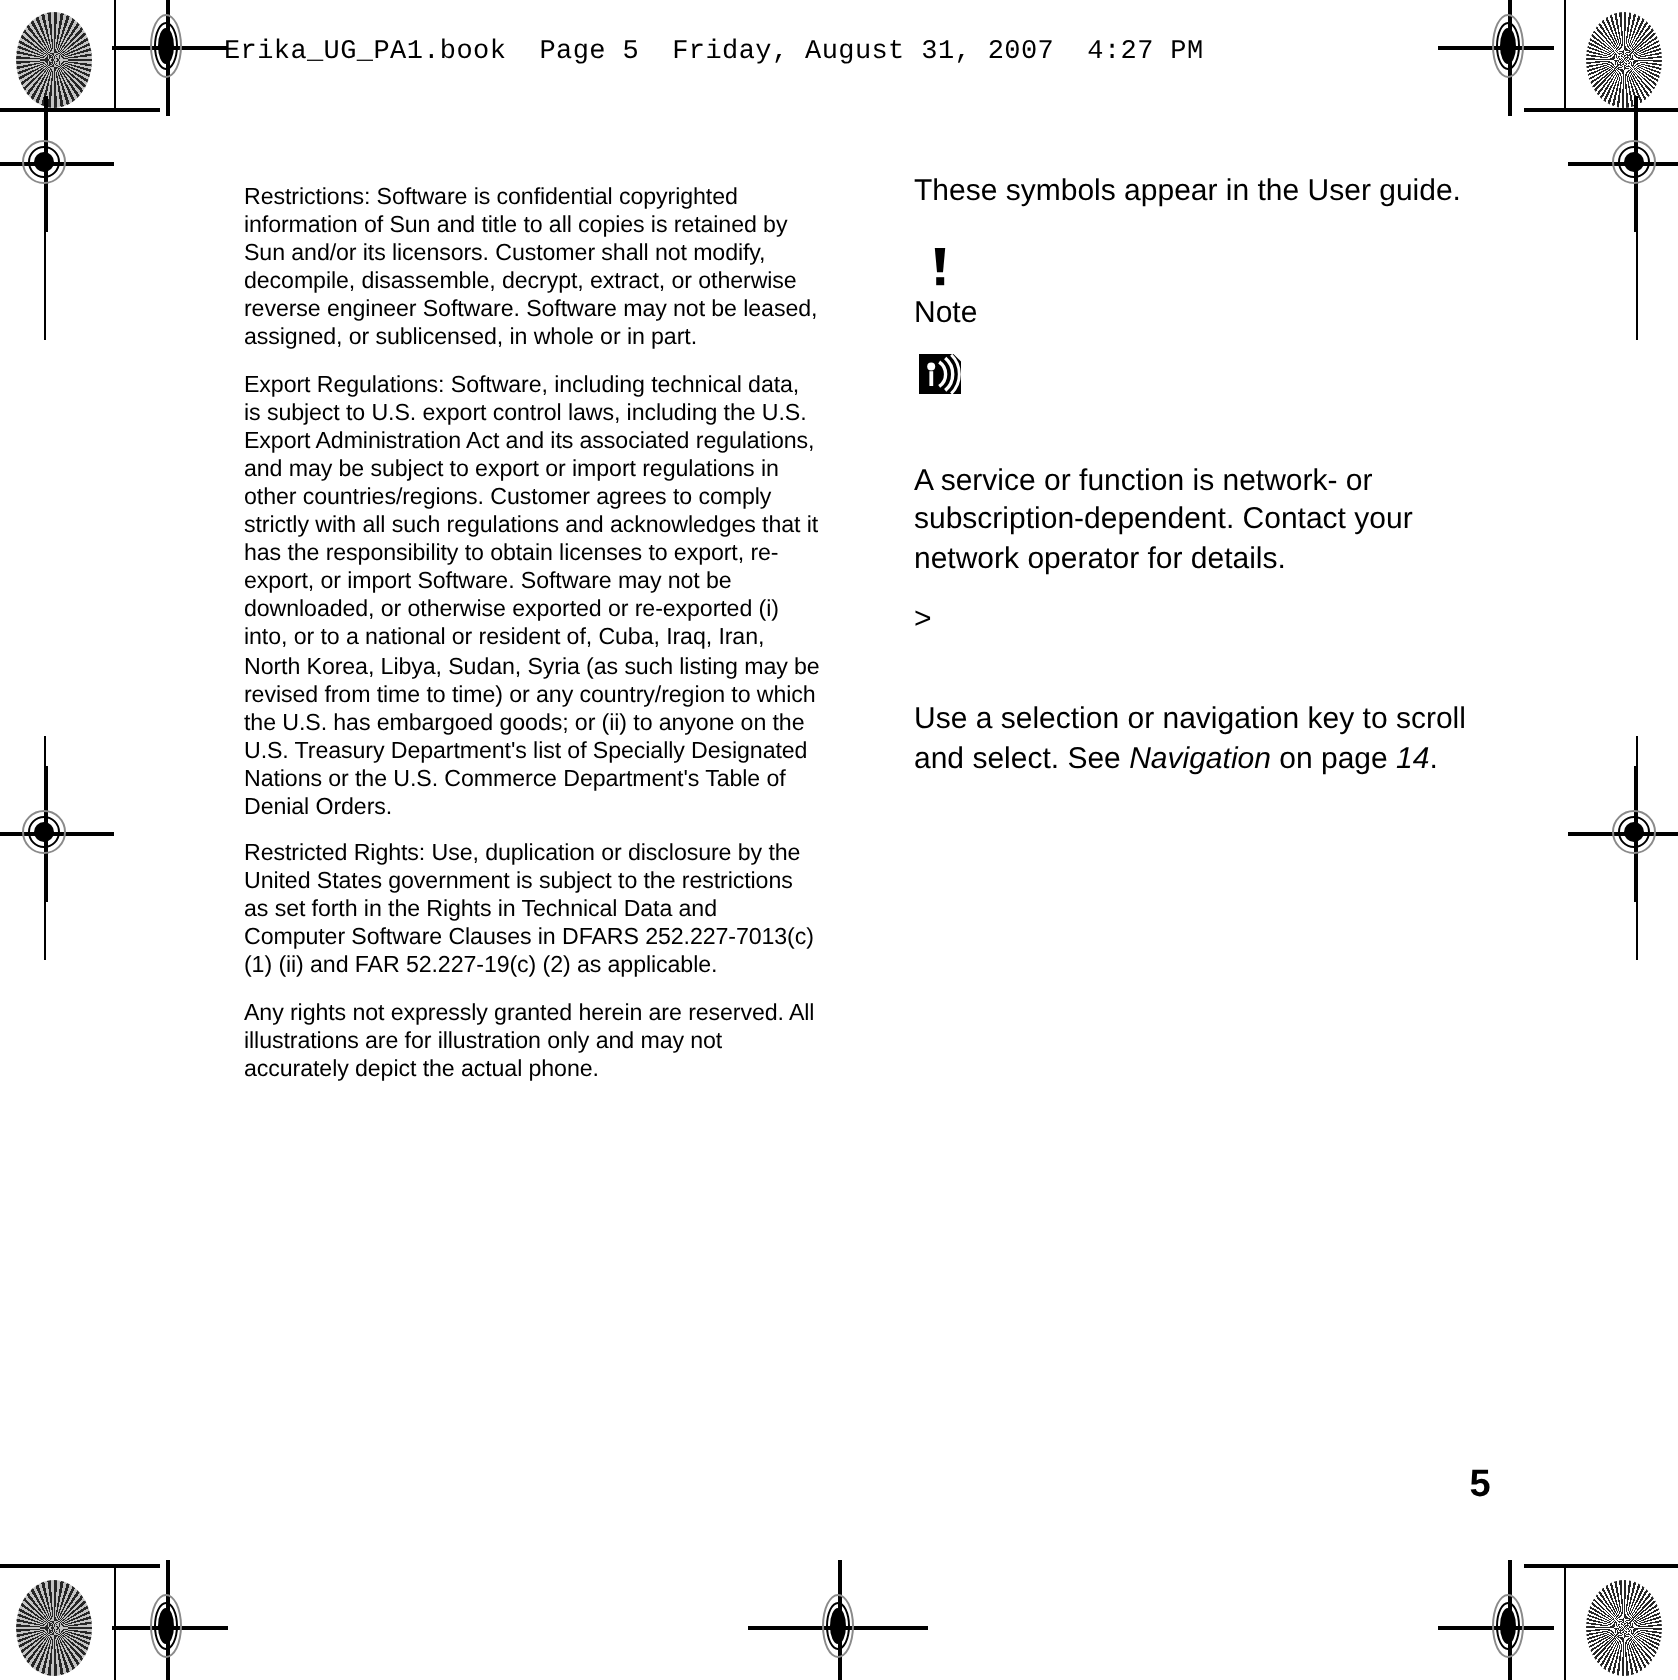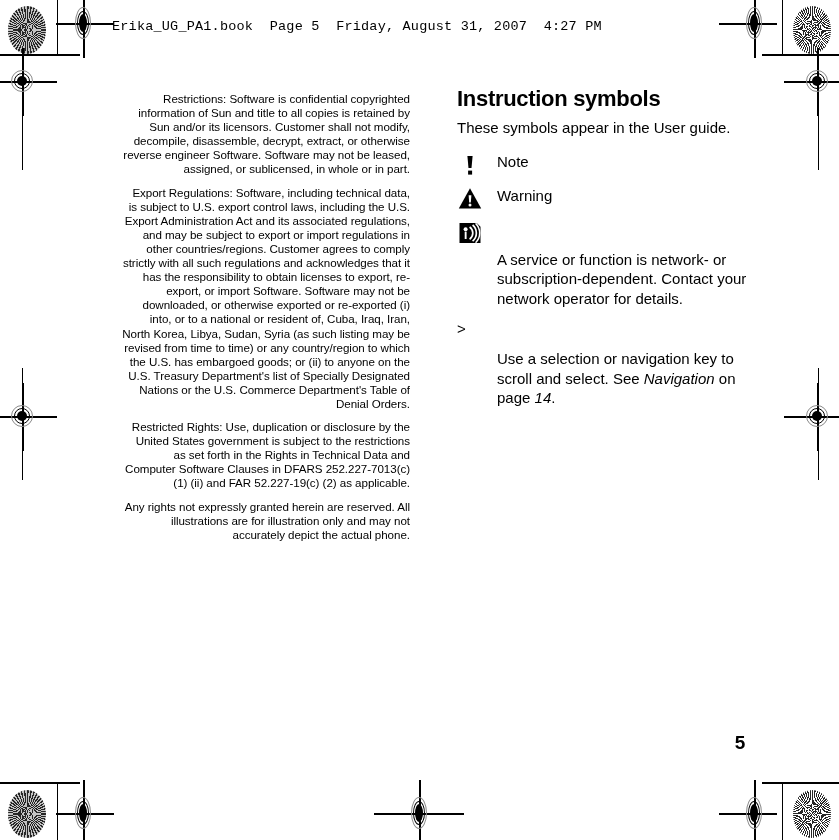--- a/index.html
+++ b/index.html
@@ -124,21 +124,21 @@
     position: absolute;
     left: 457px;
     top: 30px;
     width: 300px;
   }
 
   .body-p {
     font-size: 11.6px;
     line-height: 14.1px;
     margin: 0 0 9px 0;
-    text-align: right;
+    text-align: left;
     letter-spacing: -0.05px;
   }
   .body-p:last-child { margin-bottom: 0; }
   .body-p b { font-weight: bold; }
 
   .tight { margin-bottom: 0px; }
 
   h1.section-title {
     font-size: 22px;
     font-weight: bold;
@@ -150,20 +150,21 @@
     font-size: 15px;
     line-height: 19px;
     margin: 0 0 14px 0;
   }
 
   
   .symbol-row {
     display: flex;
     align-items: flex-start;
     margin-bottom: 7px;
+    flex-direction: column;
   }
   .symbol-cell {
     width: 40px;
     min-width: 40px;
     display: flex;
     justify-content: flex-start;
     align-items: flex-start;
     padding-top: 1px;
   }
   .symbol-label {
@@ -251,44 +252,33 @@
 
   <div class="col-left">
     <p class="body-p">Restrictions: Software is confidential copyrighted information of Sun and title to all copies is retained by Sun and/or its licensors. Customer shall not modify, decompile, disassemble, decrypt, extract, or otherwise reverse engineer Software. Software may not be leased, assigned, or sublicensed, in whole or in part.</p>
     <p class="body-p">Export Regulations: Software, including technical data, is subject to U.S. export control laws, including the U.S. Export Administration Act and its associated regulations, and may be subject to export or import regulations in other countries/regions. Customer agrees to comply strictly with all such regulations and acknowledges that it has the responsibility to obtain licenses to export, re-export, or import Software. Software may not be downloaded, or otherwise exported or re-exported (i) into, or to a national or resident of, Cuba, Iraq, Iran, North Korea, Libya, Sudan, Syria (as such listing may be revised from time to time) or any country/region to which the U.S. has embargoed goods; or (ii) to anyone on the U.S. Treasury Department's list of Specially Designated Nations or the U.S. Commerce Department's Table of Denial Orders.</p>
     <p class="body-p">Restricted Rights: Use, duplication or disclosure by the United States government is subject to the restrictions as set forth in the Rights in Technical Data and Computer Software Clauses in DFARS 252.227-7013(c) (1) (ii) and FAR 52.227-19(c) (2) as applicable.</p>
     <p class="body-p">Any rights not expressly granted herein are reserved. All illustrations are for illustration only and may not accurately depict the actual phone.</p>
   </div>
 
   <div class="col-right">
 
-    <h1 class="section-title">Instruction symbols</h1>
     <p class="intro">These symbols appear in the User guide.</p>
 
     <div class="symbol-row">
       <div class="symbol-cell">
         <svg width="26" height="26" viewBox="0 0 26 26" aria-hidden="true">
           <path d="M10.4 4.0 h5.2 l-1.1 12.1 h-3.0 z" fill="#000"></path>
           <rect x="11.1" y="18.6" width="4.0" height="4.0" fill="#000"></rect>
         </svg>
       </div>
       <div class="symbol-label">Note</div>
     </div>
 
 
-    <div class="symbol-row">
-      <div class="symbol-cell">
-        <svg width="26" height="26" viewBox="0 0 26 26" aria-hidden="true">
-          <path d="M13 2.2 L24.2 22.6 H1.8 Z" fill="#000"></path>
-          <path d="M11.6 9.2 h2.8 l-0.6 7.2 h-1.6 z" fill="#fff"></path>
-          <circle cx="13" cy="19.0" r="1.5" fill="#fff"></circle>
-        </svg>
-      </div>
-      <div class="symbol-label">Warning</div>
-    </div>
 
     <div class="symbol-row block">
       <div class="symbol-cell">
         <svg width="26" height="26" viewBox="0 0 26 26" aria-hidden="true">
           <path d="M2.5 3.0 h17.2 l3.8 3.8 v16.2 h-21 z" fill="#000"></path>
           <circle cx="8.6" cy="9.2" r="2.0" fill="#fff"></circle>
           <rect x="7.7" y="11.6" width="1.9" height="7.4" fill="#fff"></rect>
           <path d="M12.6 7.0 a7.4 7.4 0 0 1 0 12.2" stroke="#fff" stroke-width="1.7" fill="none"></path>
           <path d="M15.6 5.0 a10.6 10.6 0 0 1 0 16.2" stroke="#fff" stroke-width="1.7" fill="none"></path>
           <path d="M18.6 3.4 a13.6 13.6 0 0 1 0 19.4" stroke="#fff" stroke-width="1.5" fill="none"></path>

